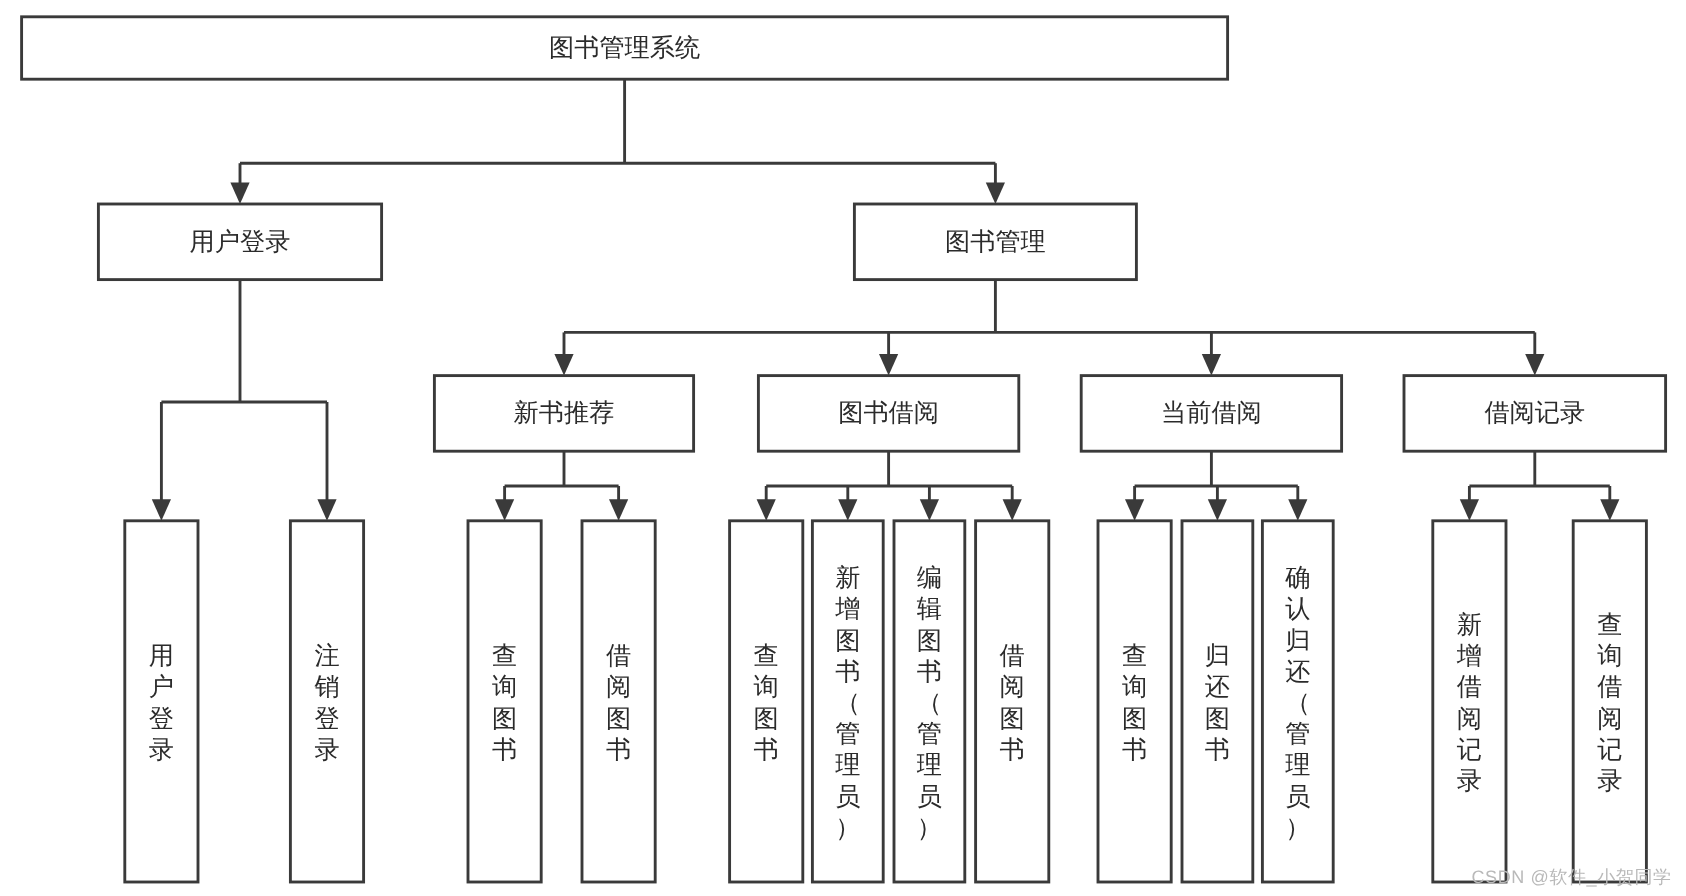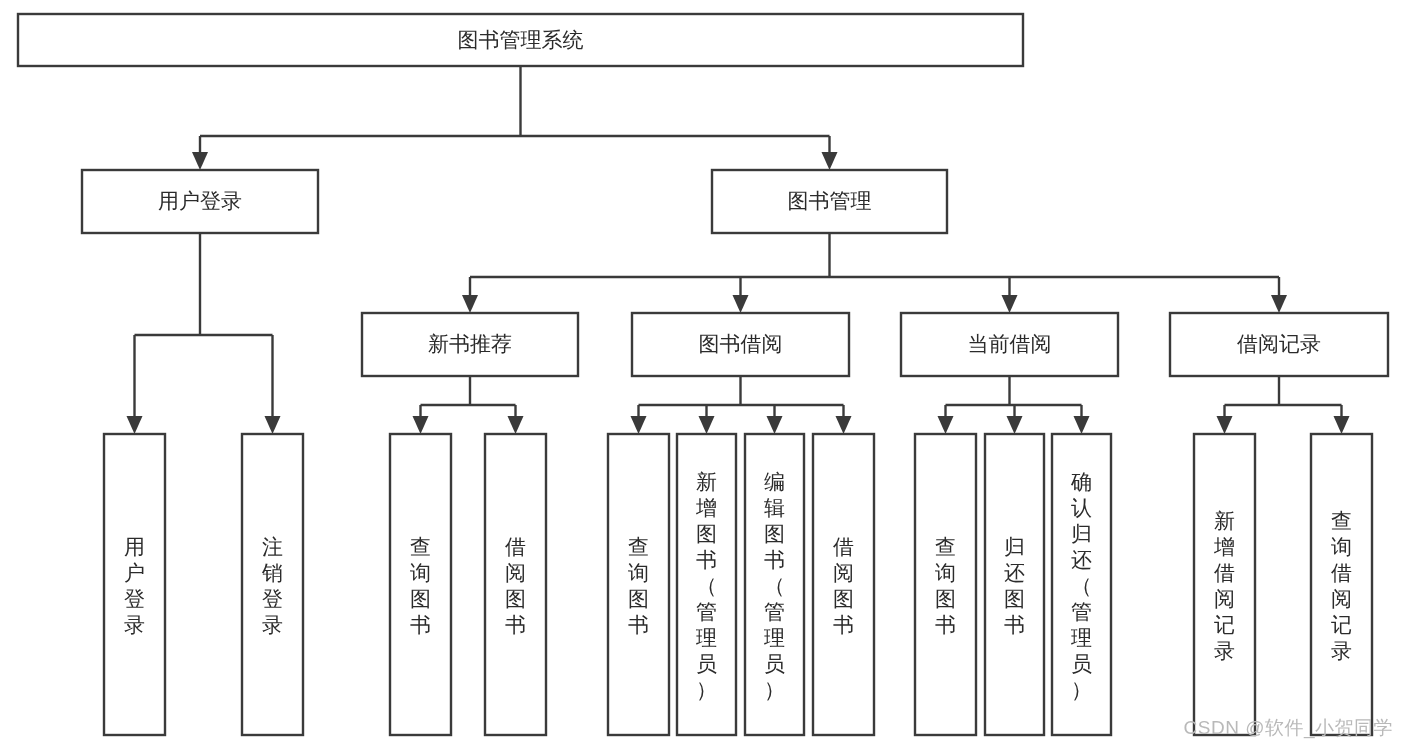--- a/index.html
+++ b/index.html
@@ -53,21 +53,21 @@
     font-family: "Liberation Sans", "DejaVu Sans", sans-serif;
     font-size: 21px;
     fill: #2b2b2b;
     text-anchor: middle;
   }
   .watermark {
     position: absolute;
     right: 12px;
     bottom: 6px;
     font-family: "Liberation Sans", "DejaVu Sans", sans-serif;
-    font-size: 19px;
+    font-size: 15px;
     color: #b9b9b9;
     white-space: nowrap;
     letter-spacing: 0.5px;
     user-select: none;
   }
 </style>
 </head>
 <body>
 
 <div id="diagram-root">

